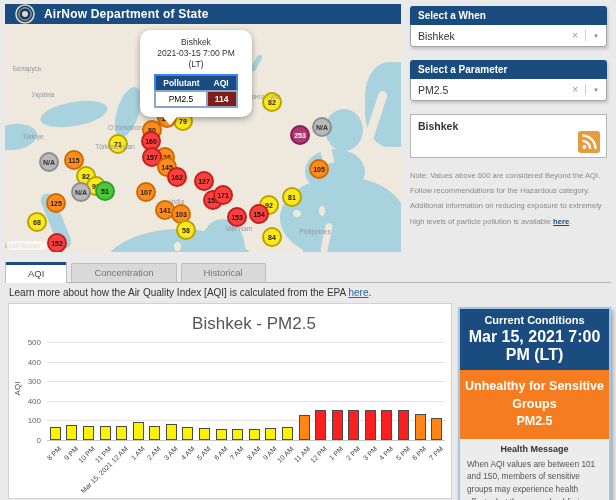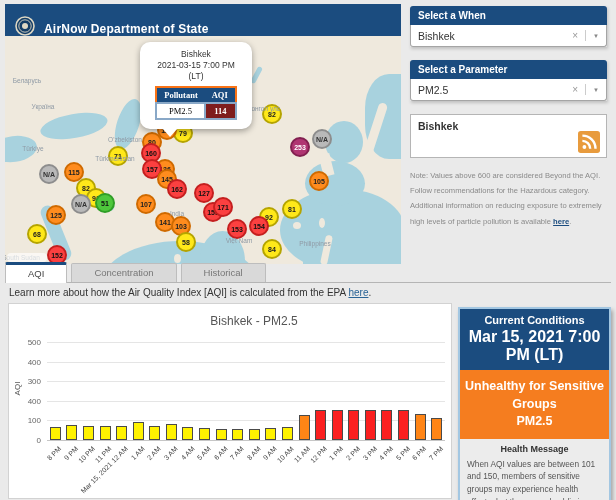--- a/index.html
+++ b/index.html
@@ -1,38 +1,38 @@
 <!DOCTYPE html>
 <html><head>
 <meta charset="utf-8">
 <style>
   * { box-sizing: border-box; }
   body { margin:0; font-family:"Liberation Sans", sans-serif; }
   .page { position:relative; width:616px; height:500px; background:#eaeaea; overflow:hidden; }
 
   
   .leftcol { position:absolute; left:5px; top:4px; width:396px; }
-  .appbar { height:32px; background:#1b4c7f; display:flex; align-items:flex-end; gap:9px; padding:0 10px; }
+  .appbar { height:20px; background:#1b4c7f; display:flex; align-items:center; gap:9px; padding:0 10px; }
   .appbar-title { color:#fff; font-weight:bold; font-size:12px; letter-spacing:.2px; }
 
   
   .map { position:relative; width:396px; height:228px; background:#efe9dd; overflow:hidden; }
   .sea { position:absolute; background:#a8d2de; }
   .island { position:absolute; background:#efe9dd; }
   .maplabel { position:absolute; font-size:6.5px; color:#8f9aa5; white-space:nowrap; transform:translate(-50%,-50%); }
   .marker { position:absolute; width:20px; height:20px; border-radius:50%; display:flex; align-items:center; justify-content:center;
             font-size:7px; font-weight:bold; transform:translate(-50%,-50%); border:2px solid; }
   .scalepill { position:absolute; left:2px; bottom:2px; width:40px; height:9px; background:rgba(255,255,255,.65); border-radius:4px; }
 
   .popup { position:absolute; left:135px; top:6px; width:112px; background:#fff; border-radius:10px;
            box-shadow:0 2px 6px rgba(0,0,0,.35); padding:7px 5px 9px; text-align:center; z-index:5; }
   .popup:after { content:""; position:absolute; left:22px; bottom:-8px; width:0; height:0;
                  border:8px solid transparent; border-top:9px solid #fff; border-bottom:0; }
   .popup-city, .popup-date, .popup-tz { font-size:8.5px; color:#333; line-height:1.3; }
-  .popup-t { margin:4px auto 0; border-collapse:collapse; border:2px solid #f97316;font-family:Liberation Serif, serif; }
+  .popup-t { margin:4px auto 0; border-collapse:collapse; border:2px solid #3b82f6; }
   .popup-t th { background:#1b4c7f; color:#fff; font-size:8.5px; padding:2px 7px; }
   .popup-t td { font-size:8.5px; padding:2px 5px; border:2px solid #89a8c7; }
   .popup-t td.aqi-cell { background:#7f1d1d; color:#fff; font-weight:bold; }
 
   
   .sidebar { position:absolute; left:410px; top:6px; width:197px; }
   .selbox { margin-bottom:13px; box-shadow:1px 2px 3px rgba(0,0,0,.18); }
   .selhead { background:#1b4c7f; color:#fff; font-weight:bold; font-size:10px; padding:4px 8px; border-radius:3px 3px 0 0; }
   .selbody { background:#fff; border:1px solid #a5a5a5; border-top:none; padding:4px 7px; display:flex; align-items:center;
              font-size:10.5px; color:#333; height:22px; border-radius:0 0 3px 3px; }
@@ -50,21 +50,21 @@
              display:flex; align-items:flex-end; }
   .tab { height:19px; line-height:18px; padding:0 22px; font-size:9.5px; color:#777; background:#d9d9d9;
          border:1px solid #bdbdbd; border-bottom:none; margin-right:4px; border-radius:2px 2px 0 0; }
   .tab.active { background:#fff; color:#444; border-top:3px solid #1b4c7f; margin-bottom:-1px; height:21px; }
 
   .learn { position:absolute; left:9px; top:287px; font-size:10px; color:#333; }
   .learn a { color:#2a6496; text-decoration:underline; }
 
   
   .chartcard { position:absolute; left:8px; top:303px; width:444px; height:196px; background:#fff; border:1px solid #d2d2d2; }
-  .charttitle { position:absolute; top:10px; width:100%; text-align:center; font-size:12px; color:#555;padding-left:48px; }
+  .charttitle { position:absolute; top:10px; width:100%; text-align:center; font-size:17px; color:#555;padding-left:48px; }
   .ylab { position:absolute; left:2px; top:80px; transform:rotate(-90deg); font-size:8px; color:#555; }
   .gridline { position:absolute; left:38px; width:398px; height:1px; background:#e5e5e5; }
   .gridline.base { background:#c6c6c6; }
   .ytick { position:absolute; width:28px; text-align:right; font-size:8px; color:#666; left:4px; margin-top:-4px; }
   .bar { position:absolute; width:11px; border:1px solid #4a4a4a; }
   .xlab-anchor { position:absolute; width:0; }
   .xlab-anchor span { position:absolute; right:0; top:0; white-space:nowrap; transform-origin:100% 0;
                       transform:rotate(-45deg); font-size:7px; color:#444; }
 
   

